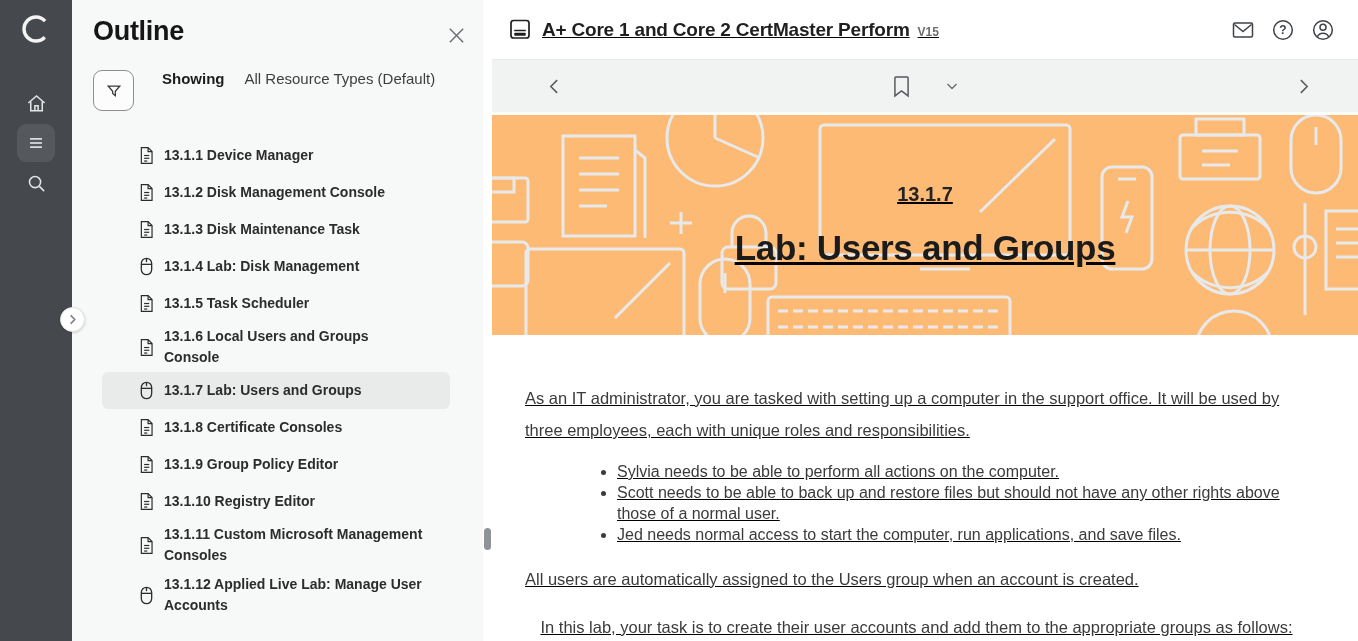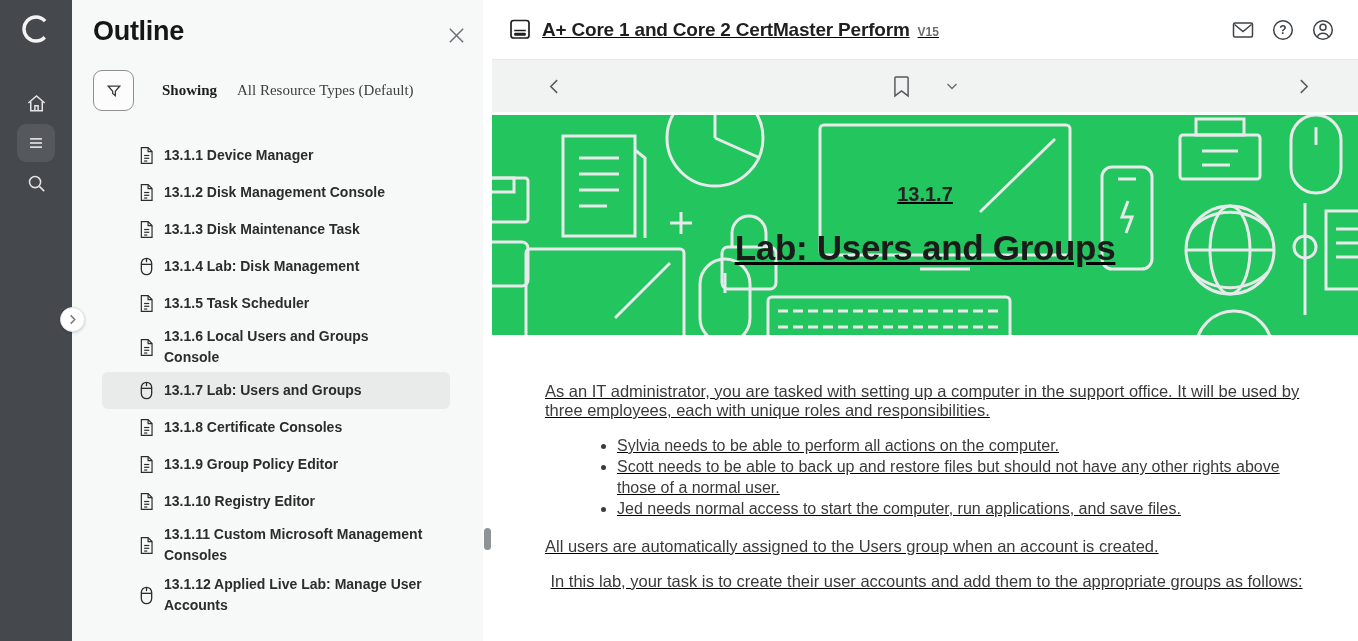--- a/index.html
+++ b/index.html
@@ -20,21 +20,21 @@
   
   .expand-btn { position:absolute; left:60px; top:307px; width:25px; height:25px; border-radius:50%;
     background:#fff; border:1px solid #e3e3e3; box-shadow:0 1px 3px rgba(0,0,0,.18);
     display:flex; align-items:center; justify-content:center; z-index:5; cursor:pointer; }
 
   
   .outline-panel { width:420px; background:#f7f8f8; height:100%; flex-shrink:0; position:relative; }
   .outline-head { display:flex; align-items:flex-start; justify-content:space-between; padding:16px 26px 0 21px; }
   .outline-title { font-size:27px; font-weight:bold; color:#161616; letter-spacing:-.3px; }
   .close-btn { margin-top:10px; cursor:pointer; line-height:0; }
-  .filter-row { display:flex; align-items:center; margin:23px 0 0 21px;font-family:Liberation Serif, serif; }
+  .filter-row { display:flex; margin:23px 0 0 21px; }
   .filter-btn { width:41px; height:41px; border:1px solid #8f8f8f; border-radius:9px; background:#fcfcfc;
     display:flex; align-items:center; justify-content:center; cursor:pointer; }
   .showing-label { font-weight:bold; font-size:15px; color:#1d1d1d; margin-left:28px; }
   .filter-value { font-size:15px; color:#3e3e3e; margin-left:20px; }
 
   .outline-list { margin-top:26px; padding-left:30px; }
   .outline-item { display:flex; align-items:center; width:348px; min-height:37px; padding:4px 10px 4px 35px;
     border-radius:6px; cursor:pointer; }
   .outline-item.selected { background:#e9eaea; }
   .outline-item .o-icon { flex-shrink:0; width:18px; display:flex; justify-content:center; line-height:0; }
@@ -57,31 +57,31 @@
 
   .toolbar { height:52px; background:#f1f2f2; display:flex; align-items:center; padding:0 40px 0 48px;
     flex-shrink:0; position:relative; }
   .tb-btn { cursor:pointer; display:flex; align-items:center; justify-content:center; padding:6px; }
   .tb-center { position:absolute; left:0; right:0; display:flex; justify-content:center; align-items:center; gap:22px; }
   .tb-right { margin-left:auto; }
 
   .content-scroll { flex:1; overflow:hidden; background:#fff; }
 
   
-  .hero { height:223px; background:#22c55e; border-top:3px solid #fbfcfc; position:relative; overflow:hidden;
+  .hero { height:223px; background:#fdba74; border-top:3px solid #fbfcfc; position:relative; overflow:hidden;
     display:flex; flex-direction:column; align-items:center; justify-content:center; }
   .hero svg.pi { position:absolute; }
   .hero .pi * { stroke:#e7e9ea; fill:none; stroke-width:3; }
   .lesson-number { font-size:20px; font-weight:bold; color:#232323; position:relative; z-index:2; }
   .lesson-title { font-size:35px; font-weight:bold; color:#1b1b1b; margin-top:22px; position:relative; z-index:2;
     letter-spacing:-.3px; }
 
   
   .lesson-body { padding:47px 50px 0 33px; color:#3b3b3b; }
-  .lesson-body p { font-size:16.5px; line-height:19px; max-width:790px;margin-left:20px; }
+  .lesson-body p { font-size:16.5px; line-height:32px; max-width:790px; }
   .lesson-body ul { margin:15px 0 18px 0; padding-left:92px; }
   .lesson-body li { font-size:16px; line-height:21px; max-width:690px; color:#3b3b3b; }
   .para-gap { margin-top:16px;text-align:center; }
 </style>
 </head>
 <body>
 
 <div class="app">
 
   <aside class="app-sidebar">

